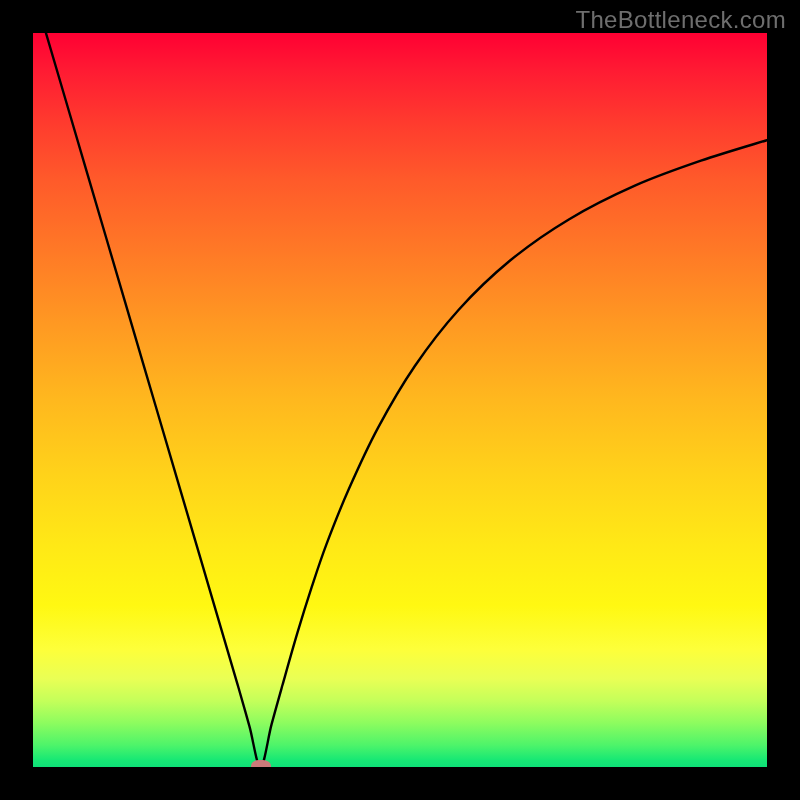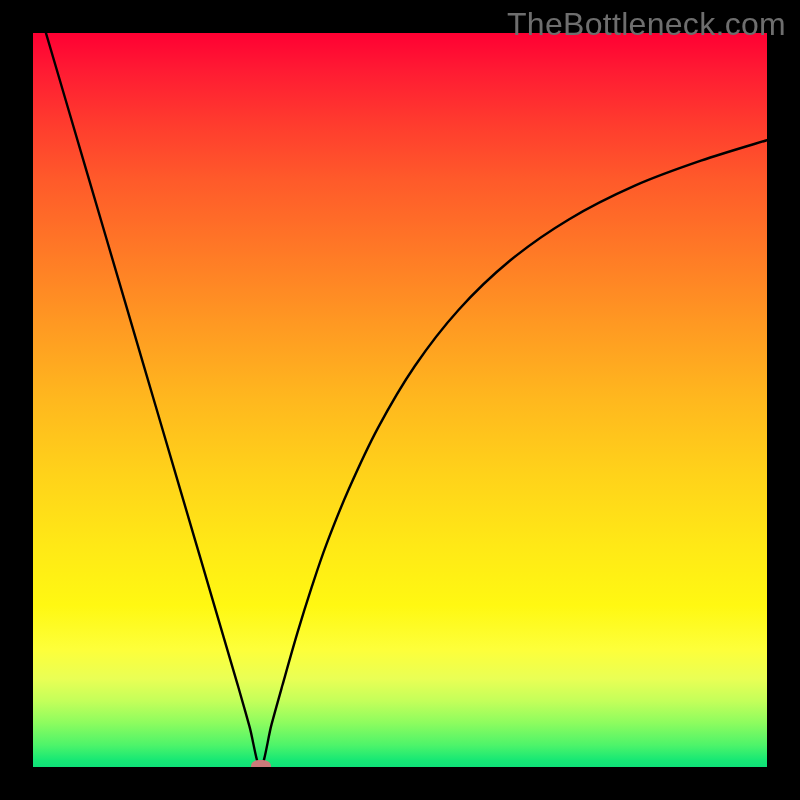--- a/index.html
+++ b/index.html
@@ -48,21 +48,21 @@
       #4ef46a 97%,
       #18e874 99%,
       #0ee078 100%
     );
   }
   .watermark {
     position: absolute;
     top: 6px;
     right: 14px;
     color: #6e6e6e;
-    font-size: 32px;
+    font-size: 24px;
     font-weight: 500;
     letter-spacing: 0.3px;
     user-select: none;
   }
   .minpoint {
     position: absolute;
     width: 20px;
     height: 14px;
     border-radius: 8px / 6px;
     background: #CC7A7A;

